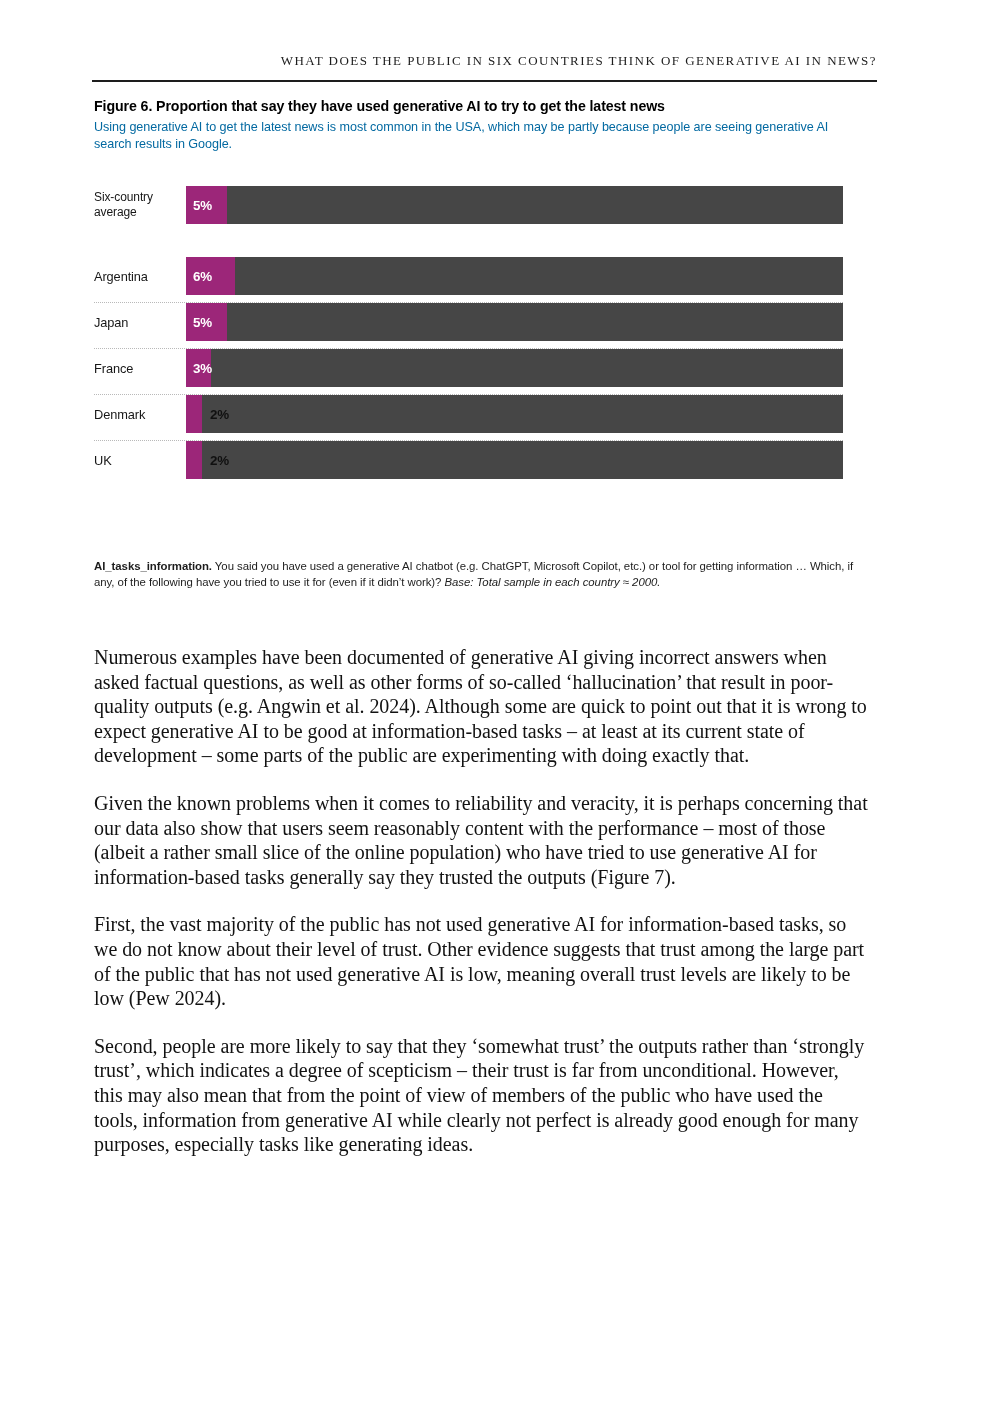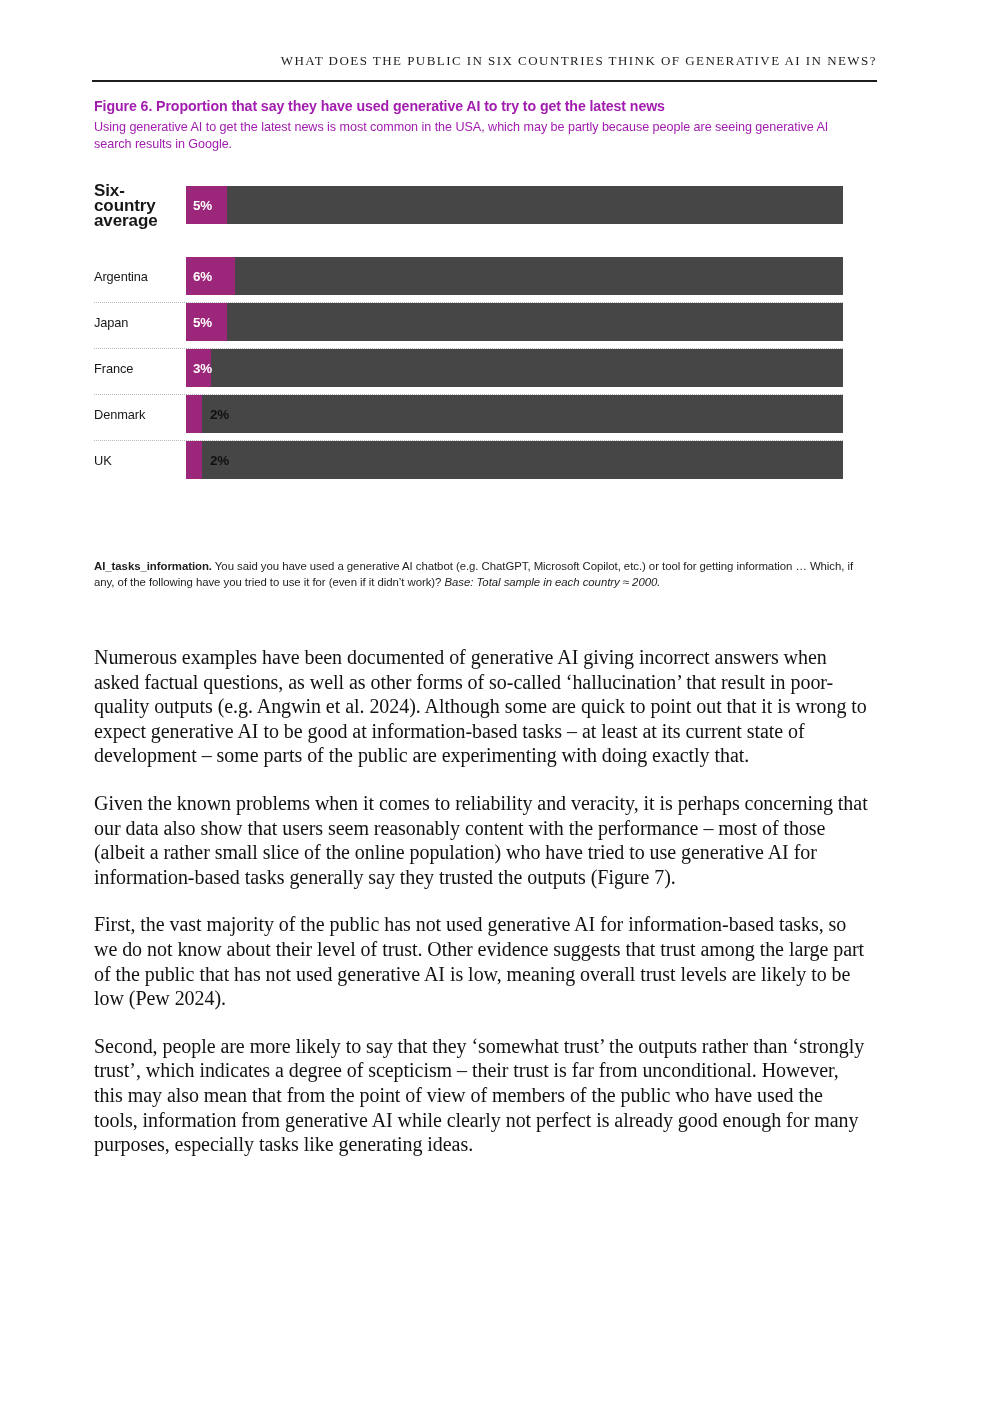--- a/index.html
+++ b/index.html
@@ -50,28 +50,28 @@
     position: absolute;
     left: 94px;
     top: 97px;
     width: 785px;
   }
   .fig-title {
     font-family: "Liberation Sans", sans-serif;
     font-weight: bold;
     font-size: 14.2px;
     line-height: 19px;
-    color: #a21caf;
+    color: #000000;
     letter-spacing: -0.1px;
   }
   .fig-subtitle {
     font-family: "Liberation Sans", sans-serif;
     font-size: 12.6px;
     line-height: 16.6px;
-    color: #a21caf;
+    color: #0369a1;
     margin-top: 3px;
     max-width: 752px;
     letter-spacing: -0.05px;
   }
 
   
   .chart {
     position: absolute;
     left: 94px;
     top: 182px;
@@ -91,22 +91,22 @@
     height: 46px;
     display: flex;
     align-items: center;
     font-family: "Liberation Sans", sans-serif;
     font-size: 12.8px;
     color: #171717;
     line-height: 15px;
     letter-spacing: -0.1px;
   }
   .row-label.bold {
-    font-weight: bold;
-    font-size: 17px;
+    font-weight: normal;
+    font-size: 12px;
   }
 
   .bar-track {
     position: absolute;
     left: 92px;
     top: 4px;
     right: 0;
     height: 38px;
     background: #464646;
     overflow: hidden;

